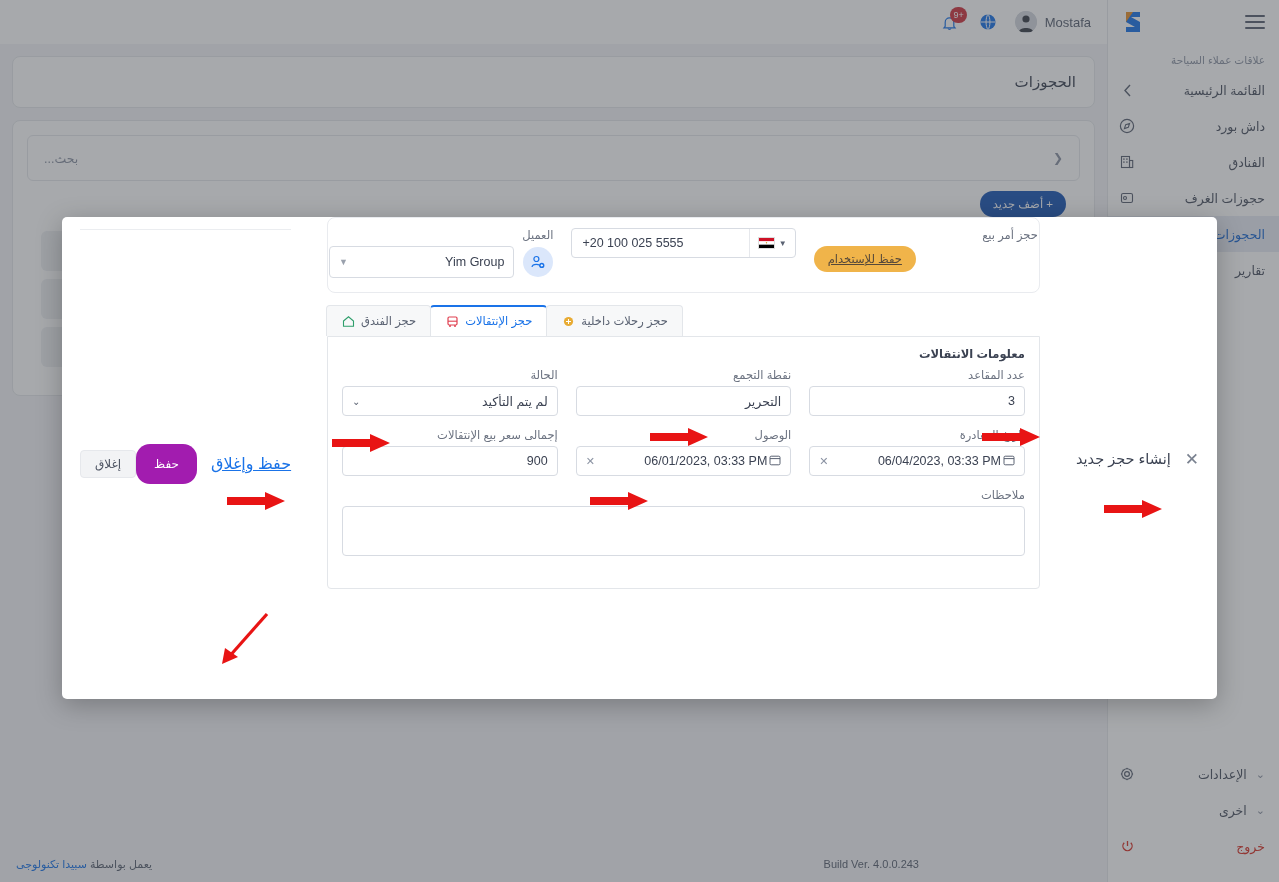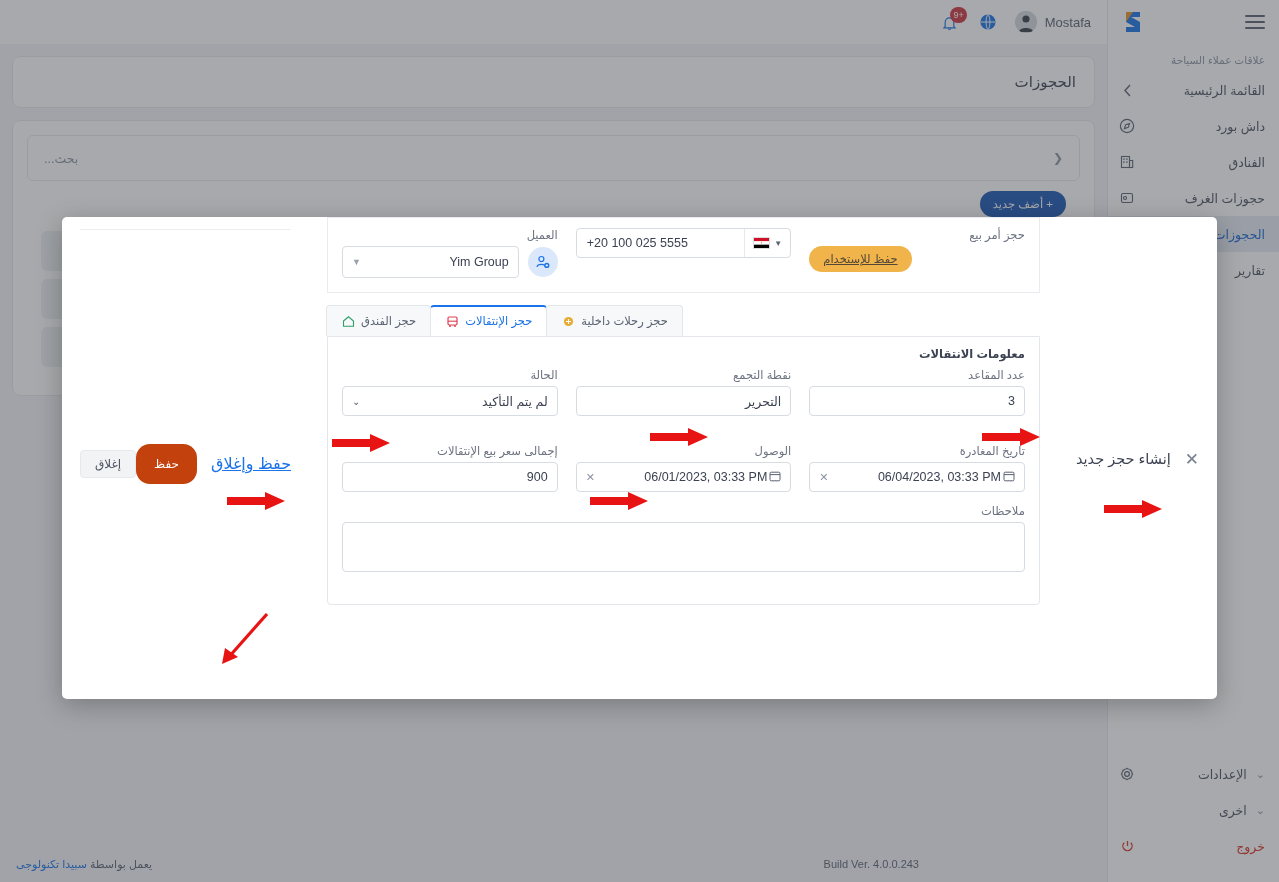--- a/index.html
+++ b/index.html
@@ -94,21 +94,21 @@
   }
   .modal-head {
     display: flex; align-items: center; justify-content: flex-start;
     flex-direction: row-reverse; gap: 14px; padding: 11px 18px 9px 18px;
   }
   .modal-title { font-size: 14.5px; color: #3b4252; }
   .modal-close { font-size: 17px; color: #7a8290; cursor: pointer; line-height: 1; }
 
   .modal-body { flex: 1; padding: 0 18px; overflow: hidden; }
 
-  .panel { border: 1px solid #e9ebef; border-radius: 0; padding: 10px 14px 14px; background: #fff; }
+  .panel { border: 1px solid #e9ebef; border-radius: 8px; padding: 10px 1px 14px; background: #fff; }
 
   .grid3 { display: flex; gap: 18px; flex-direction: row-reverse; }
   .col { flex: 1; min-width: 0; }
 
   .fld-label { font-size: 11.5px; color: #6b7280; text-align: right; margin-bottom: 4px; }
   .fld-label.strong { color: #3b4252; font-weight: bold; font-size: 11.5px; margin-bottom: 7px; }
 
   .input {
     height: 30px; border: 1px solid #d7dbe2; border-radius: 4px; background: #fff;
     display: flex; align-items: center; font-size: 12.5px; color: #3b4252;
@@ -145,39 +145,39 @@
     display: flex; align-items: center; gap: 6px; flex-direction: row-reverse;
     border: 1px solid #e3e6ea; border-bottom: none; background: #f7f8f9;
     font-size: 11.5px; color: #5a6272; padding: 8px 14px; cursor: pointer;
     border-radius: 4px 4px 0 0; margin-left: -1px;
   }
   .tab.active { background: #fff; color: #1a73e8; border-top: 2px solid #1a73e8; padding-top: 7px; }
   .tab .tab-ico { width: 14px; height: 14px; display: flex; align-items: center; justify-content: center; }
 
   .tabpanel { border: 1px solid #e3e6ea; border-radius: 0 0 4px 4px; padding: 10px 14px 28px; }
 
-  .row-gap { margin-top: 28px; }
+  .row-gap { margin-top: 12px; }
 
   .notes-label { font-size: 11.5px; color: #6b7280; text-align: right; margin: 12px 0 4px; }
   .notes {
     width: 100%; height: 50px; border: 1px solid #d7dbe2; border-radius: 4px; background: #fff;
     resize: none; font-family: inherit; font-size: 12.5px; padding: 6px 9px;
   }
 
   .modal-foot {
     border-top: 1px solid #ebedf0; margin: 12px 18px 0; padding: 12px 0 14px;
     display: flex; align-items: center; justify-content: space-between; flex-direction: row-reverse;
   }
   .foot-left { display: flex; align-items: center; gap: 14px; flex-direction: row-reverse; }
   .btn-close-modal {
     background: #f2f3f5; color: #4b5261; border: 1px solid #e6e8ec; border-radius: 4px;
     font-size: 12px; padding: 6px 14px; cursor: pointer;
   }
   .btn-save {
-    background: #c2410c; color: #fff; border: none; border-radius: 14px;
+    background: #a21caf; color: #fff; border: none; border-radius: 14px;
     font-size: 12px; padding: 13px 18px; cursor: pointer;
   }
   .link-save-close { color: #1a73e8; font-size: 16px; text-decoration: underline; cursor: pointer; }
 
   .footer-bar {
     position: absolute; bottom: 0; right: 172px; left: 0; height: 36px;
     display: flex; align-items: center; justify-content: space-between;
     padding: 0 16px; font-size: 11px; color: #5a6272; background: #f4f5f7;
   }
   .footer-bar a { color: #1a73e8; text-decoration: none; }

